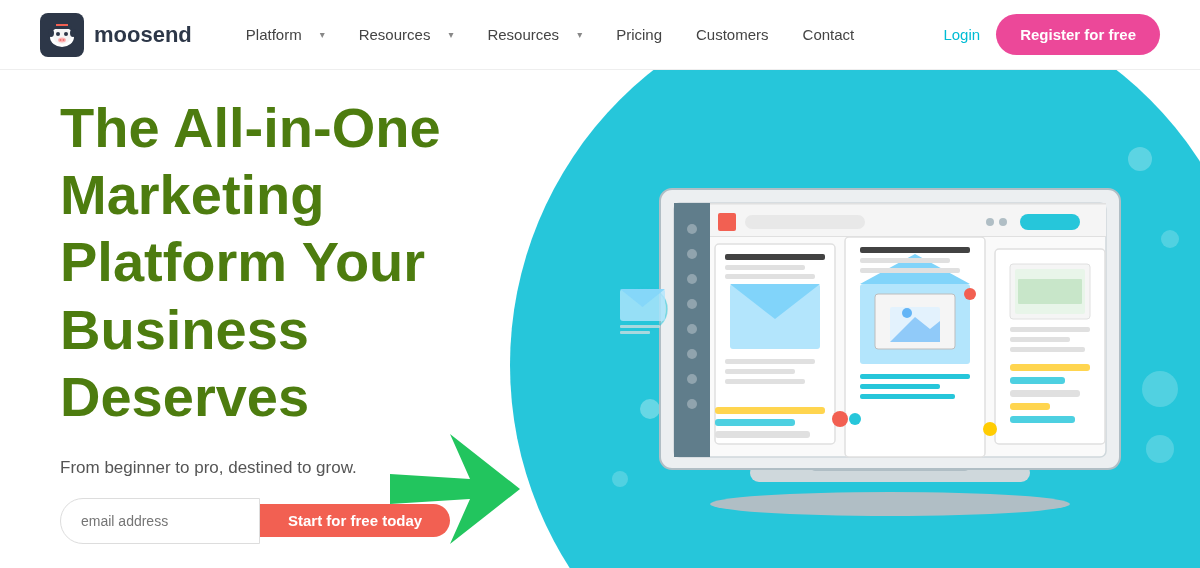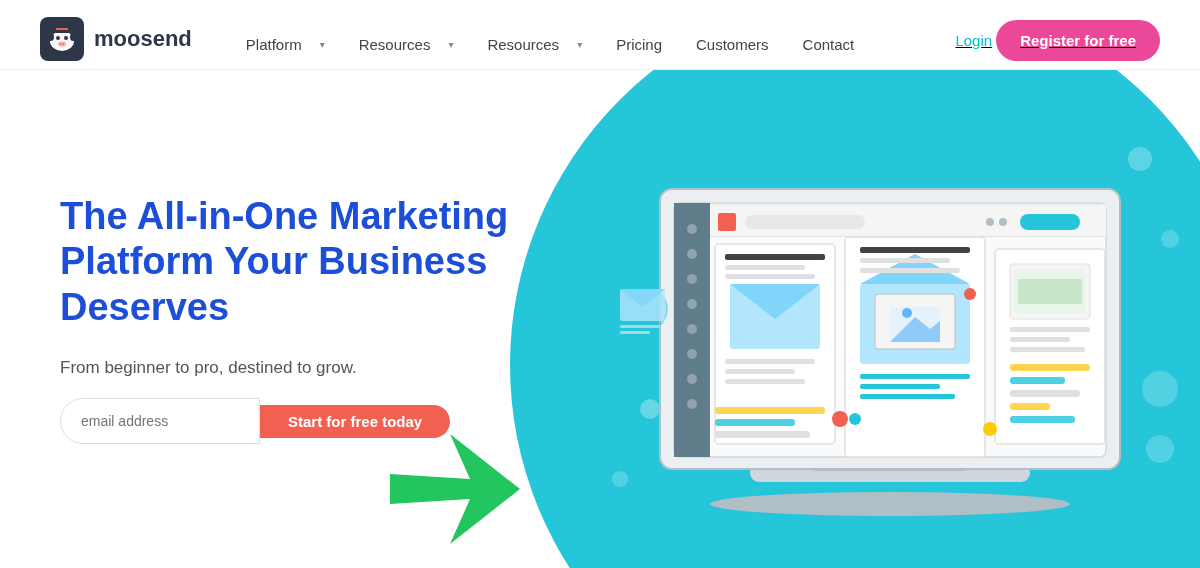--- a/index.html
+++ b/index.html
@@ -1,35 +1,35 @@
 <!DOCTYPE html>
 <html><head>
   <meta charset="utf-8">
   <style>
     * { margin: 0; padding: 0; box-sizing: border-box; }
     body { font-family: -apple-system, BlinkMacSystemFont, 'Segoe UI', sans-serif; background: #fff; width: 1200px; height: 568px; overflow: hidden; }
 
     
     nav {
-      display: flex; align-items: flex-end;
-      padding: 8px 40px; height: 70px;
+      display: flex; align-items: center;
+      padding: 0 40px; height: 70px;
       border-bottom: 1px solid #eee;
       background: #fff; position: relative; z-index: 10;
     }
     .logo-area { display: flex; align-items: center; gap: 10px; margin-right: 40px; }
     .logo-icon { width: 44px; height: 44px; }
     .logo-text { font-size: 22px; font-weight: 700; color: #2d3748; }
     .nav-links { display: flex; align-items: center; gap: 6px; flex: 1; }
     .nav-item {
       display: flex; align-items: center; gap: 18px;
       padding: 8px 14px; font-size: 15px; color: #444;
       cursor: pointer; border-radius: 4px; white-space: nowrap;
     }
     .nav-arrow { font-size: 10px; color: #888; }
-    .nav-right { display: flex; align-items: center; gap: 4px; text-decoration: underline; }
+    .nav-right { display: flex; align-items: center; gap: 16px; }
     .login-link { font-size: 15px; color: #00bcd4; cursor: pointer; font-weight: 500; }
     .register-btn {
       background: #ec4899; color: #fff; border: none;
       padding: 12px 24px; border-radius: 30px; font-size: 15px;
       font-weight: 600; cursor: pointer; white-space: nowrap;
     }
 
     
     .hero {
       position: relative;
@@ -48,21 +48,21 @@
       background: #26c6da;
     }
 
     
     .hero-left {
       position: relative; z-index: 5;
       padding: 0 0 0 60px;
       max-width: 520px;
     }
     .hero-title {
-      font-size: 38px; font-weight: 800; color: #1d4ed8;
+      font-size: 56px; font-weight: 800; color: #4d7c0f;
       line-height: 1.2; margin-bottom: 28px;
     }
     .hero-subtitle {
       font-size: 17px; color: #555; margin-bottom: 20px;
     }
     .hero-form { display: flex; align-items: center; gap: 0; }
     .email-input {
       padding: 14px 20px; border: 1px solid #ddd; border-radius: 30px 0 0 30px;
       font-size: 14px; color: #aaa; width: 200px; outline: none;
       background: #fff;

